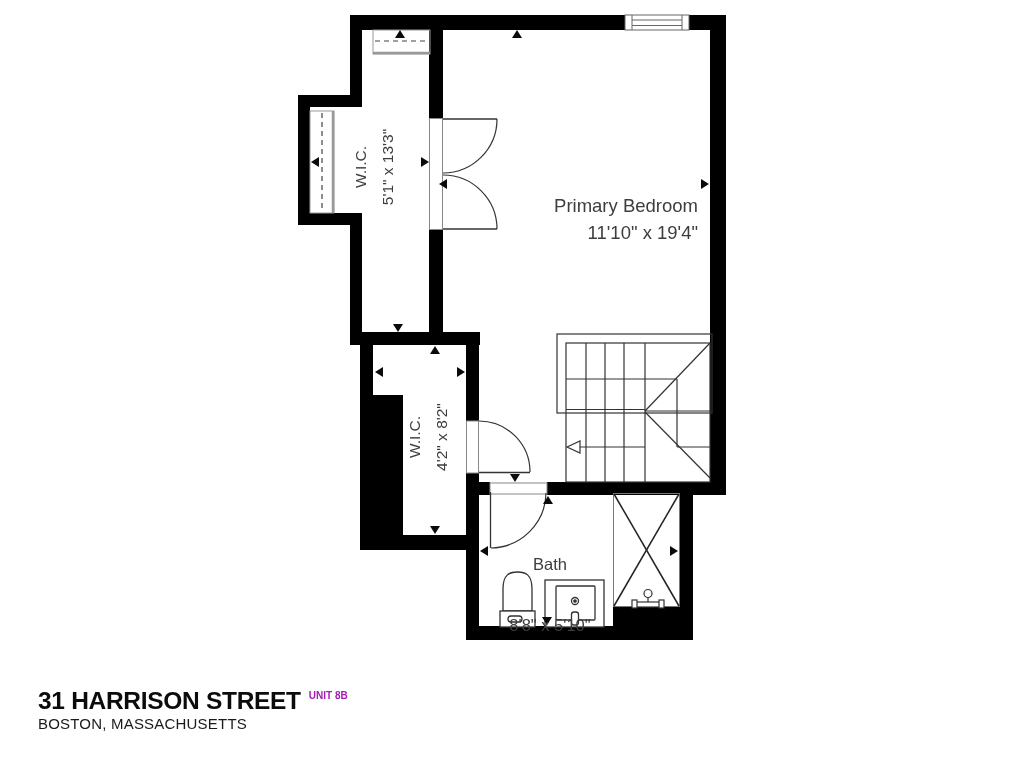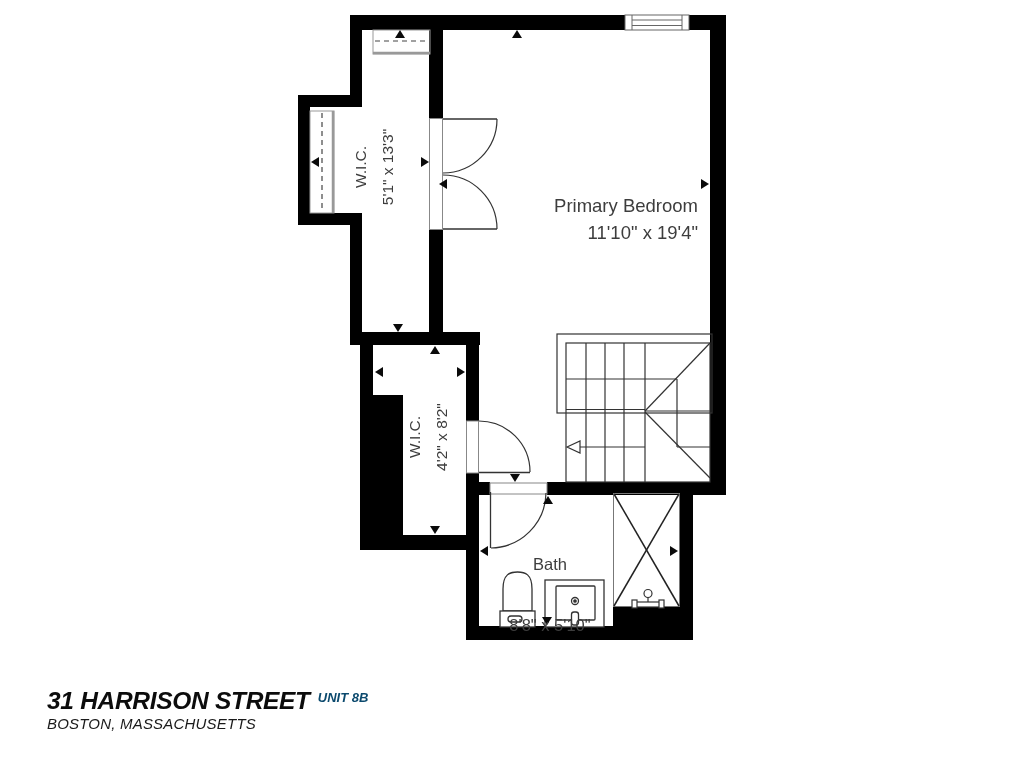--- a/index.html
+++ b/index.html
@@ -5,24 +5,24 @@
   html,body{margin:0;padding:0;background:#fff;}
   #stage{position:relative;width:1024px;height:768px;background:#ffffff;overflow:hidden;
          font-family:"Liberation Sans","DejaVu Sans",sans-serif;}
   #plan-svg{position:absolute;left:0;top:0;}
   .room-label{position:absolute;text-align:center;color:#3d3d3d;}
   .room-label .rname,.room-label .rdims{display:block;font-size:18.5px;line-height:27px;white-space:nowrap;}
   .room-label.small .rname,.room-label.small .rdims{font-size:16.5px;line-height:23px;margin-top:38px;}
   .room-label-v{position:absolute;display:flex;flex-direction:column;justify-content:center;align-items:center;
                 transform:rotate(-90deg);color:#3d3d3d;}
   .room-label-v .rname,.room-label-v .rdims{display:block;font-size:15.5px;line-height:27px;white-space:nowrap;}
-  #title-block{position:absolute;left:47px;top:688px;color:#000;font-style:italic;}
+  #title-block{position:absolute;left:38px;top:688px;color:#000;}
   #title-row{display:flex;align-items:flex-start;}
   #address{font-size:24.5px;font-weight:bold;letter-spacing:-0.3px;line-height:26px;color:#0c0c0c;}
-  #unit{font-size:13px;font-weight:bold;margin-left:8px;padding-top:2px;color:#0c4a6e;}
+  #unit{font-size:10px;font-weight:bold;margin-left:8px;padding-top:2px;color:#a21caf;}
   #city{font-size:15px;margin-top:1px;letter-spacing:0.2px;color:#1a1a1a;}
   #disclaimer{position:absolute;left:754px;top:695px;width:234px;font-size:9px;font-weight:bold;
               line-height:11.6px;color:#141414;}
 </style>
 </head>
 <body>
 
 <div id="stage">
 
   <svg id="plan-svg" width="1024" height="768" viewBox="0 0 1024 768">

